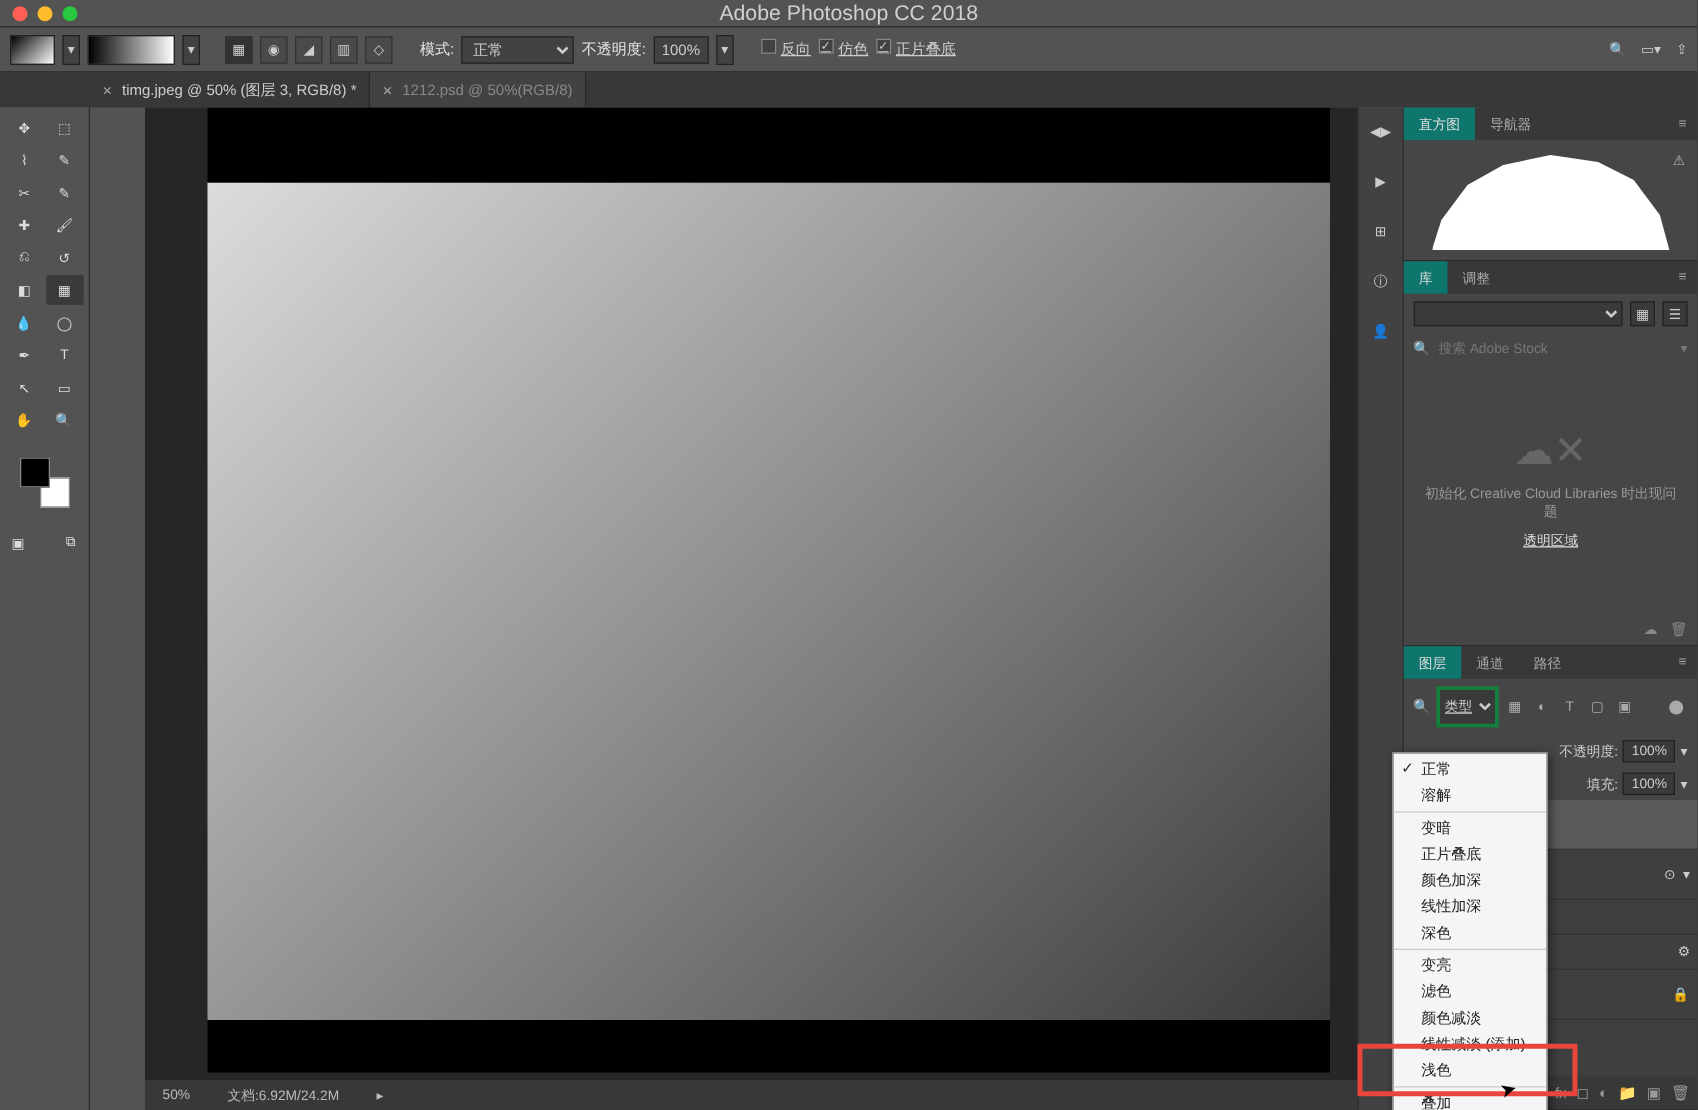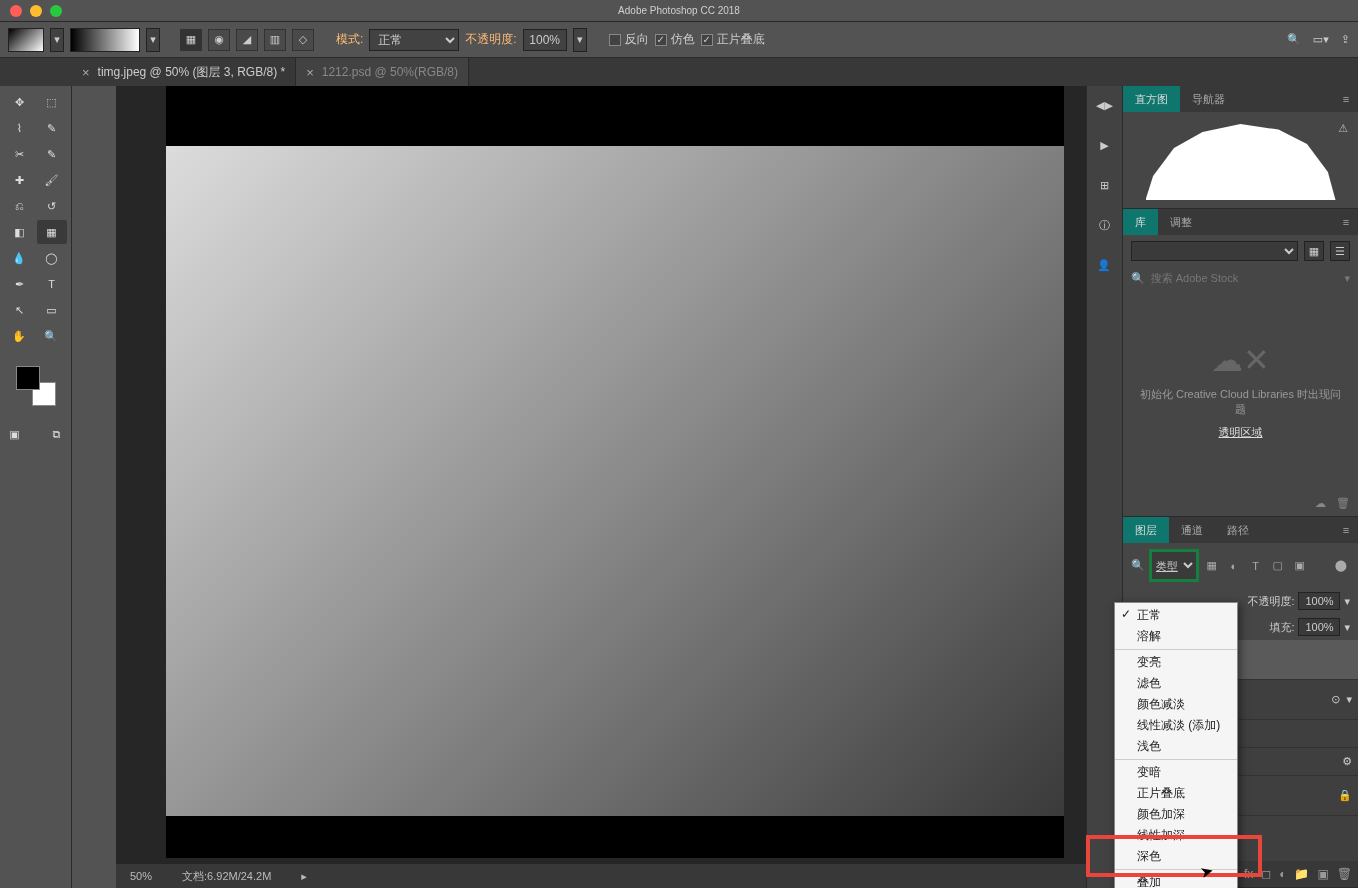--- a/index.html
+++ b/index.html
@@ -3,33 +3,33 @@
 <meta charset="utf-8">
 <style>
 * { margin: 0; padding: 0; box-sizing: border-box; user-select: none; font-family: -apple-system, "Helvetica Neue", Arial, sans-serif; }
 body { width: 1358px; height: 888px; background: #535353; overflow: hidden; color: #ccc; font-size: 11px; }
 
 
 .titlebar { height: 22px; background: #535353; display: flex; align-items: center; position: relative; border-bottom: 1px solid #282828; }
 .traffic { display: flex; gap: 8px; padding-left: 10px; }
 .traffic span { width: 12px; height: 12px; border-radius: 50%; }
 .tl-close { background: #ff5f57; } .tl-min { background: #ffbd2e; } .tl-max { background: #28c940; }
-.titlebar .title { position: absolute; left: 50%; transform: translateX(-50%); color: #d0d0d0; font-size: 10px; }
+.titlebar .title { position: absolute; left: 50%; transform: translateX(-50%); color: #d0d0d0; font-size: 17px; }
 
 
 .optbar { height: 36px; background: #535353; border-bottom: 1px solid #2a2a2a; display: flex; align-items: center; padding: 0 8px; gap: 6px; }
 .optbar .swatch { width: 36px; height: 24px; background: linear-gradient(135deg,#000,#fff); border: 1px solid #222; }
 .optbar .dd { width: 14px; height: 24px; background: #424242; border: 1px solid #222; display: flex; align-items: center; justify-content: center; }
 .optbar .grad { width: 70px; height: 24px; background: linear-gradient(90deg,#000,#fff); border: 1px solid #222; }
 .optbar .iconbtn { width: 22px; height: 22px; border: 1px solid #333; background: #4a4a4a; display: flex; align-items: center; justify-content: center; }
 .optbar .iconbtn.active { background: #333; }
-.optbar .lbl { color: #fdba74; font-size: 12px; }
+.optbar .lbl { color: #e5e5e5; font-size: 12px; }
 .optbar select { background: #424242; color: #ccc; border: 1px solid #222; height: 22px; font-size: 12px; padding: 0 4px; }
 .optbar .numbox { width: 44px; height: 22px; background: #424242; border: 1px solid #222; color: #ccc; text-align: center; line-height: 20px; font-size: 12px; }
-.optbar .chk { display: flex; align-items: center; gap: 4px; font-size: 12px; }
+.optbar .chk { display: flex; align-items: flex-start; gap: 4px; font-size: 12px; text-decoration: underline; }
 .optbar .chkbox { width: 12px; height: 12px; border: 1px solid #888; background: #424242; display: flex; align-items: center; justify-content: center; color: #ccc; font-size: 10px; }
 .optbar .right { margin-left: auto; display: flex; gap: 12px; }
 
 
 .tabbar { height: 28px; background: #383838; display: flex; align-items: stretch; padding-left: 72px; }
 .tab { display: flex; align-items: center; padding: 0 10px; color: #ccc; font-size: 12px; gap: 8px; border-right: 1px solid #282828; }
 .tab.inactive { color: #888; background: #424242; }
 .tab .x { color: #aaa; font-size: 13px; }
 
 
@@ -327,31 +327,31 @@
     </div>
   </div>
 </div>
 
 <div class="blend-popup" id="blend-popup">
     <div class="grp">
       <div class="item checked">正常</div>
       <div class="item">溶解</div>
     </div>
     <div class="grp">
+      <div class="item">变暗</div>
+      <div class="item">正片叠底</div>
+      <div class="item">颜色加深</div>
+      <div class="item">线性加深</div>
+      <div class="item">深色</div>
+    </div>
+    <div class="grp">
       <div class="item">变亮</div>
       <div class="item">滤色</div>
       <div class="item">颜色减淡</div>
       <div class="item">线性减淡 (添加)</div>
       <div class="item">浅色</div>
     </div>
     <div class="grp">
-      <div class="item">变暗</div>
-      <div class="item">正片叠底</div>
-      <div class="item">颜色加深</div>
-      <div class="item">线性加深</div>
-      <div class="item">深色</div>
-    </div>
-    <div class="grp">
       <div class="item">叠加</div>
     </div>
   </div>
 <div class="redbox"></div>
 <div class="cursor">➤</div>
 
 </body></html>

